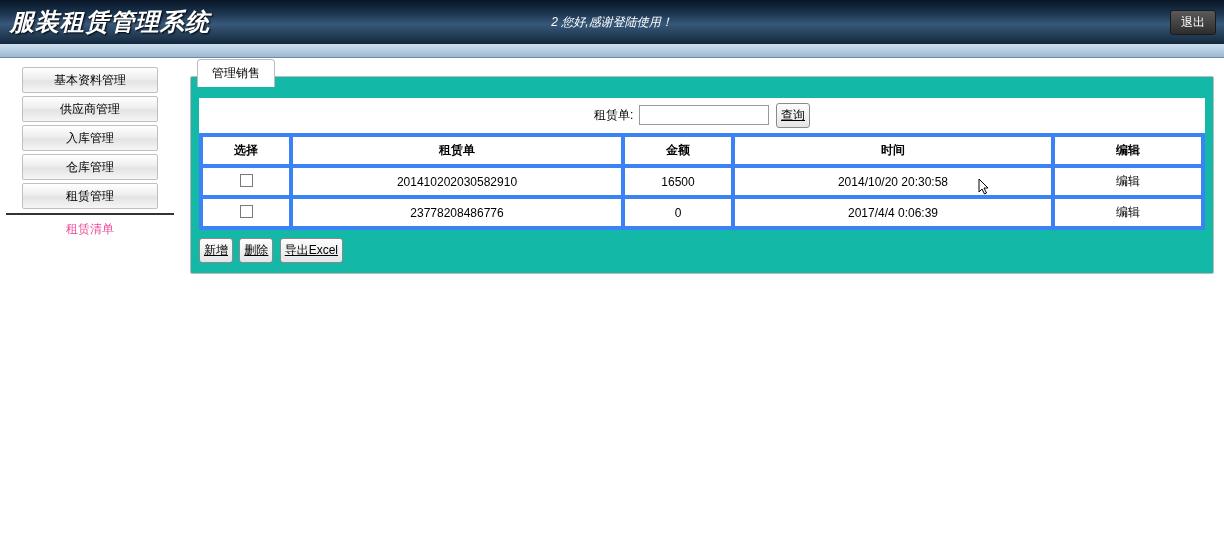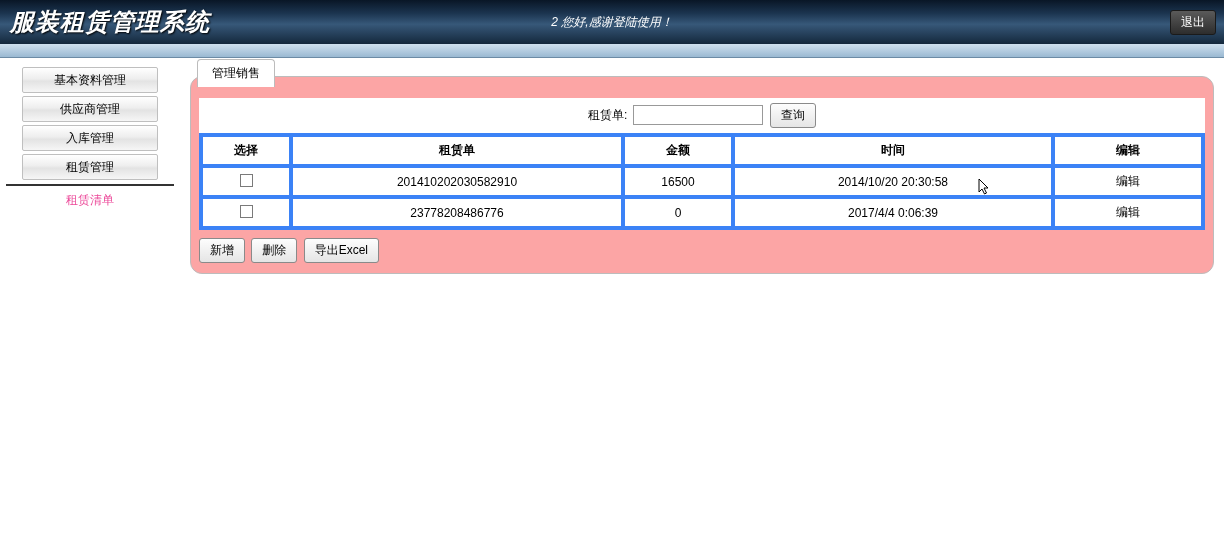--- a/index.html
+++ b/index.html
@@ -88,22 +88,22 @@
     border-top: 2px solid #333;
     cursor: pointer;
   }
 
   .main {
     flex: 1;
     padding: 6px 10px 10px 10px;
   }
   .panel {
     border: 1px solid #bcbcbc;
-    border-radius: 12px;
-    background: #fca5a5;
+    border-radius: 2px;
+    background: #14b8a6;
     padding-bottom: 10px;
     min-height: 170px;
   }
   .tabs {
     display: flex;
     padding-left: 6px;
     margin-top: -1px;
     position: relative;
     top: -12px;
     height: 22px;
@@ -135,24 +135,25 @@
     border: 1px solid #999;
     height: 20px;
     width: 130px;
     padding: 0 4px;
     background:#fff;
   }
   .btn {
     background: linear-gradient(to bottom, #fdfdfd, #e5e5e5);
     border: 1px solid #8a8a8a;
     border-radius: 3px;
-    padding: 3px 10px;
+    padding: 3px 4px;
     font-size: 12px;
     cursor: pointer;
     margin-left: 4px;
+    text-decoration: underline;
   }
   table.data {
     width: calc(100% - 16px);
     border-collapse: collapse;
     margin: 0 8px;
     background:#fff;
   }
   table.data th, table.data td {
     border: 4px solid #3b82f6;
     text-align: center;
@@ -193,20 +194,21 @@
   <span class="welcome">2 您好,感谢登陆使用！</span>
   <button class="logout">退出</button>
 </div>
 <div class="subbar"></div>
 
 <div class="layout">
   <div class="sidebar">
     <div class="sidebar-item">基本资料管理</div>
     <div class="sidebar-item">供应商管理</div>
     <div class="sidebar-item">入库管理</div>
+    <div class="sidebar-item">仓库管理</div>
     <div class="sidebar-item">租赁管理</div>
     <div class="sidebar-sub">租赁清单</div>
   </div>
 
   <div class="main">
     <div style="height:12px;"></div>
     <div class="panel">
       <div class="tabs">
         <div class="tab">管理销售</div>
       </div>

